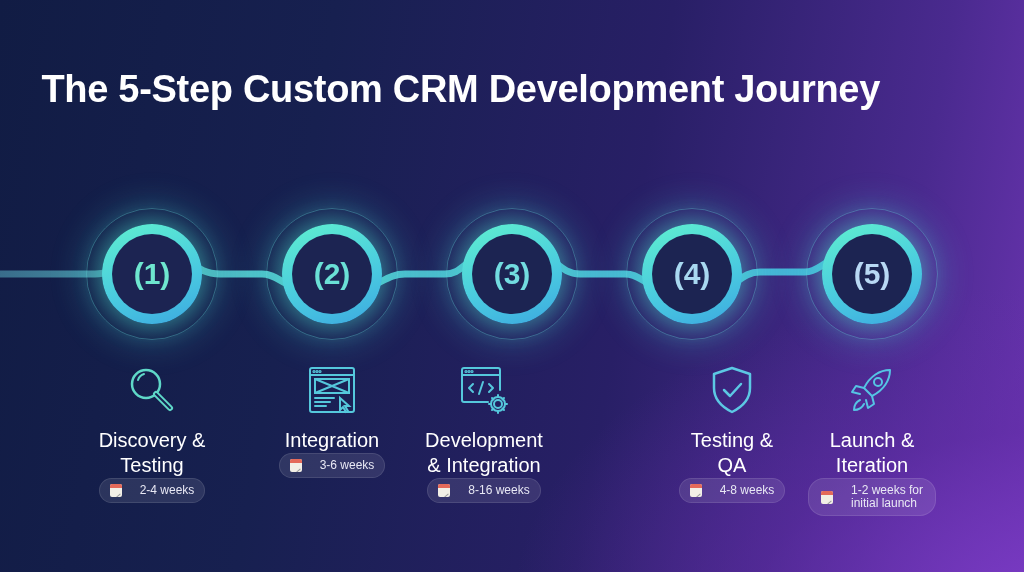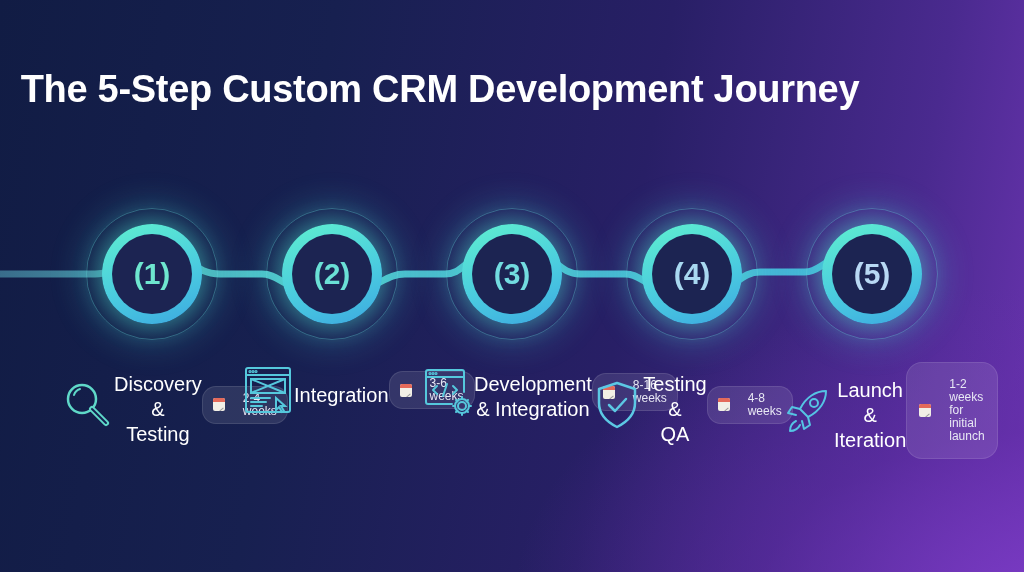--- a/index.html
+++ b/index.html
@@ -7,21 +7,21 @@
     body {
       font-family: "Liberation Sans", "DejaVu Sans", sans-serif;
       position: relative;
       background:
         radial-gradient(ellipse 700px 420px at 1040px 600px, rgba(125,60,200,0.85) 0%, rgba(100,45,170,0.5) 40%, rgba(60,30,120,0) 75%),
         linear-gradient(100deg, #111c44 0%, #172050 30%, #281f66 60%, #4a2a8f 85%, #6a34b0 100%);
       color: #fff;
     }
     .title {
       position: absolute; top: 68px; left: 0; width: 880px;
-      text-align: center; font-size: 38px; font-weight: 700;
+      text-align: right; font-size: 38px; font-weight: 700;
       letter-spacing: -0.3px; color: #ffffff;
     }
     svg.track { position: absolute; left: 0; top: 0; }
     .node {
       position: absolute; width: 116px; height: 116px;
       transform: translate(-50%, -50%);
     }
     .node .halo {
       position: absolute; inset: -8px; border-radius: 50%;
       border: 1.5px solid rgba(100,220,220,0.35);
@@ -34,21 +34,21 @@
     }
     .node .core {
       position: absolute; inset: 18px; border-radius: 50%;
       background: #1c2452;
       display: flex; align-items: center; justify-content: center;
       font-size: 30px; font-weight: 700;
     }
     .col {
       position: absolute; top: 362px; width: 180px;
       transform: translateX(-50%);
-      display: flex; flex-direction: row; align-items: center;
+      display: flex; flex-direction: column; align-items: center;
     }
     .col .icon { width: 56px; height: 56px; display:flex; align-items:center; justify-content:center; }
     .col .label {
       margin-top: 10px; font-size: 20px; line-height: 25px; text-align: center;
       color: #ffffff; font-weight: 400;
     }
     .col .badge {
       display: flex; align-items: center; gap: 18px;
       padding: 5px 10px; border-radius: 14px;
       background: rgba(255,255,255,0.10);
@@ -140,21 +140,21 @@
   </div>
   <div class="label">
       <div>Integration</div>
   </div>
   <div class="badge">
     <span class="cal"></span>
     <span>3-6 weeks</span>
   </div>
 </div>
 
-<div class="col" style="left:512px;">
+<div class="col" style="left:484px;">
   <div class="icon">
     <svg width="52" height="52" viewBox="0 0 52 52" fill="none" stroke="#55c8dc" stroke-width="2" stroke-linecap="round" stroke-linejoin="round">
       <path d="M30 38 H6 Q4 38 4 36 V6 Q4 4 6 4 H40 Q42 4 42 6 V26"></path>
       <path d="M4 11 H42"></path>
       <circle cx="8" cy="7.5" r="0.6"></circle>
         <circle cx="11" cy="7.5" r="0.6"></circle>
         <circle cx="14" cy="7.5" r="0.6"></circle>
       <path d="M15 20 L11 24 L15 28 M31 20 L35 24 L31 28 M25 18 L21 30"></path>
       <circle cx="40" cy="40" r="4"></circle>
       <path d="M40 31 V33 M40 47 V49 M31 40 H33 M47 40 H49 M34 34 L35.5 35.5 M44.5 44.5 L46 46 M34 46 L35.5 44.5 M44.5 35.5 L46 34"></path>
@@ -164,21 +164,21 @@
   <div class="label">
     <div>Development</div>
       <div>&amp; Integration</div>
   </div>
   <div class="badge">
     <span class="cal"></span>
     <span>8-16 weeks</span>
   </div>
 </div>
 
-<div class="col" style="left:692px;justify-content:center;">
+<div class="col" style="left:732px;justify-content:center;">
   <div class="icon">
     <svg width="52" height="52" viewBox="0 0 52 52" fill="none" stroke="#5cc8e4" stroke-width="2.5" stroke-linecap="round" stroke-linejoin="round">
       <path d="M26 4 L44 10 V24 C44 36 36 43 26 48 C16 43 8 36 8 24 V10 Z"></path>
       <path d="M18 26 L24 32 L35 20"></path>
     </svg>
   </div>
   <div class="label">
     <div>Testing &amp;</div>
       <div>QA</div>
   </div>
@@ -195,20 +195,20 @@
       <circle cx="32" cy="18" r="4"></circle>
       <path d="M18 24 L10 22 L6 28 L14 30"></path>
       <path d="M26 32 L28 40 L22 44 L20 36"></path>
       <path d="M14 36 C10 38 8 42 8 46 C12 46 16 44 18 40"></path>
     </svg>
   </div>
   <div class="label">
     <div>Launch &amp;</div>
       <div>Iteration</div>
   </div>
-  <div class="badge" style="border-radius:16px; padding:15px 12px;">
+  <div class="badge" style="border-radius:16px; padding:5px 12px;">
     <span class="cal"></span>
     <span style="display:flex; flex-direction:column;">
       <span>1-2 weeks for</span>
       <span>initial launch</span>
     </span>
   </div>
 </div>
 
 </body></html>

